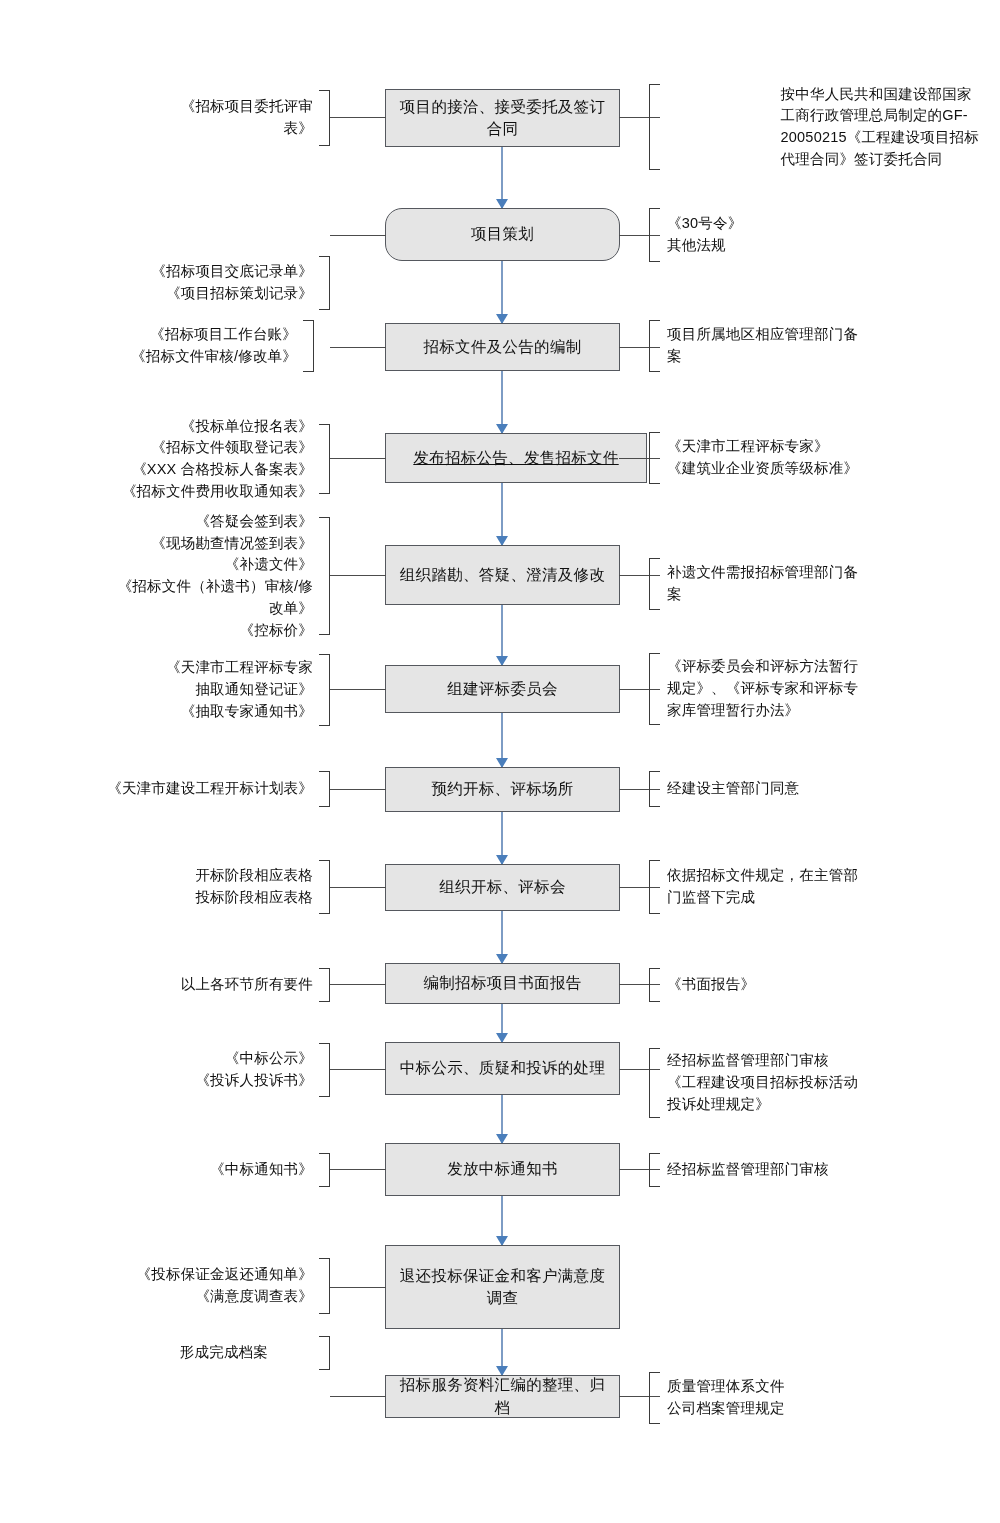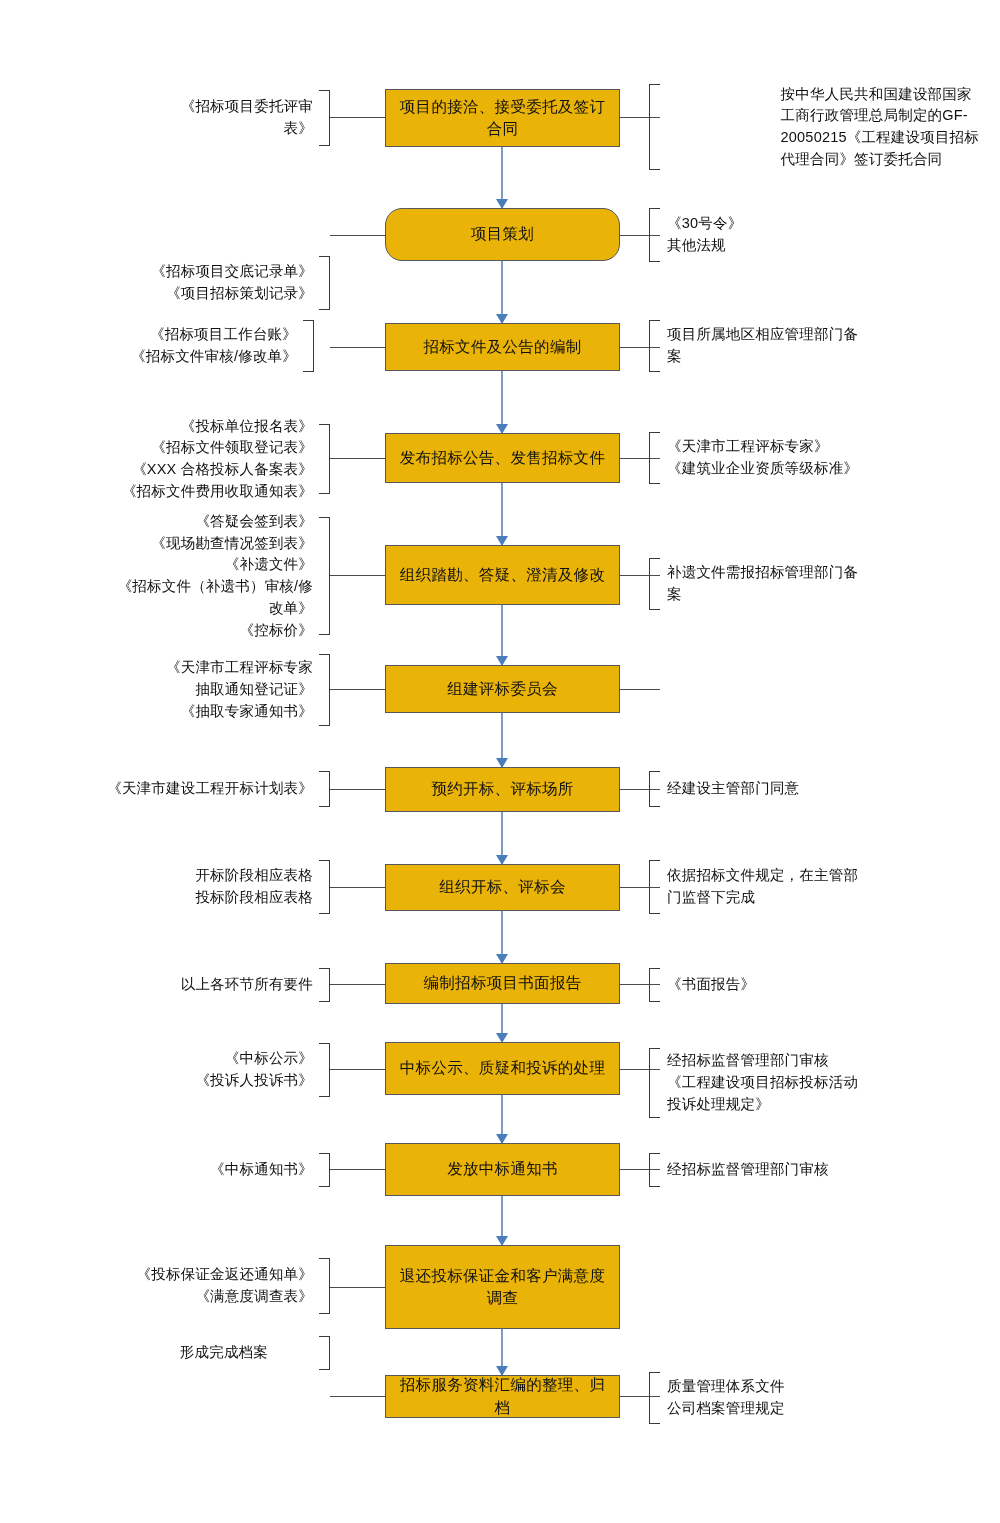--- a/index.html
+++ b/index.html
@@ -9,21 +9,21 @@
     font-family:"Liberation Sans","DejaVu Sans",sans-serif;
     color:#1a1a1a;
     overflow:hidden;
   }
   #flow{position:relative;width:1000px;height:1523px;}
 
   
   .node{
     position:absolute;
     box-sizing:border-box;
-    background:#eab308;
+    background:#e5e5e5;
     border:1.4px solid #55585e;
     display:flex;
     align-items:center;
     justify-content:center;
     text-align:center;
     font-size:15.5px;
     line-height:1.45;
     letter-spacing:.3px;
     color:#101010;
     padding:2px 8px;
@@ -127,21 +127,21 @@
 《招标文件审核/修改单》</div>
     <div class="brk-r" style="height:52px;"></div>
   </div>
   <div class="ann ann-right" style="left:649px;top:320px;width:330px;height:52px;">
     <div class="brk-l" style="height:52px;"></div>
     <div class="txt">项目所属地区相应管理部门备
 案</div>
   </div>
   <div class="arrow" style="left:501px;top:371px;height:62px;"></div>
 
-  <div class="node" style="left:385px;top:433px;width:235px;height:50px;">
+  <div class="node" style="left:385px;top:433px;width:262px;height:50px;text-decoration:underline;">
     <span>发布招标公告、发售招标文件</span>
   </div>
   <div class="lead" style="left:330px;top:458px;width:56px;"></div>
   <div class="lead" style="left:619px;top:458px;width:41px;"></div>
   <div class="ann ann-left" style="left:80px;top:424px;width:250px;height:70px;">
     <div class="txt">《投标单位报名表》
 《招标文件领取登记表》
 《XXX 合格投标人备案表》
 《招标文件费用收取通知表》</div>
     <div class="brk-r" style="height:70px;"></div>
@@ -178,20 +178,26 @@
     <span>组建评标委员会</span>
   </div>
   <div class="lead" style="left:330px;top:689px;width:56px;"></div>
   <div class="lead" style="left:619px;top:689px;width:41px;"></div>
   <div class="ann ann-left" style="left:80px;top:654px;width:250px;height:72px;">
     <div class="txt">《天津市工程评标专家
 抽取通知登记证》
 《抽取专家通知书》</div>
     <div class="brk-r" style="height:72px;"></div>
   </div>
+  <div class="ann ann-right" style="left:649px;top:653px;width:330px;height:72px;">
+    <div class="brk-l" style="height:72px;"></div>
+    <div class="txt">《评标委员会和评标方法暂行
+规定》、《评标专家和评标专
+家库管理暂行办法》</div>
+  </div>
   <div class="arrow" style="left:501px;top:713px;height:54px;"></div>
 
   <div class="node" style="left:385px;top:767px;width:235px;height:45px;">
     <span>预约开标、评标场所</span>
   </div>
   <div class="lead" style="left:330px;top:789px;width:56px;"></div>
   <div class="lead" style="left:619px;top:789px;width:41px;"></div>
   <div class="ann ann-left" style="left:80px;top:771px;width:250px;height:36px;">
     <div class="txt">《天津市建设工程开标计划表》</div>
     <div class="brk-r" style="height:36px;"></div>

